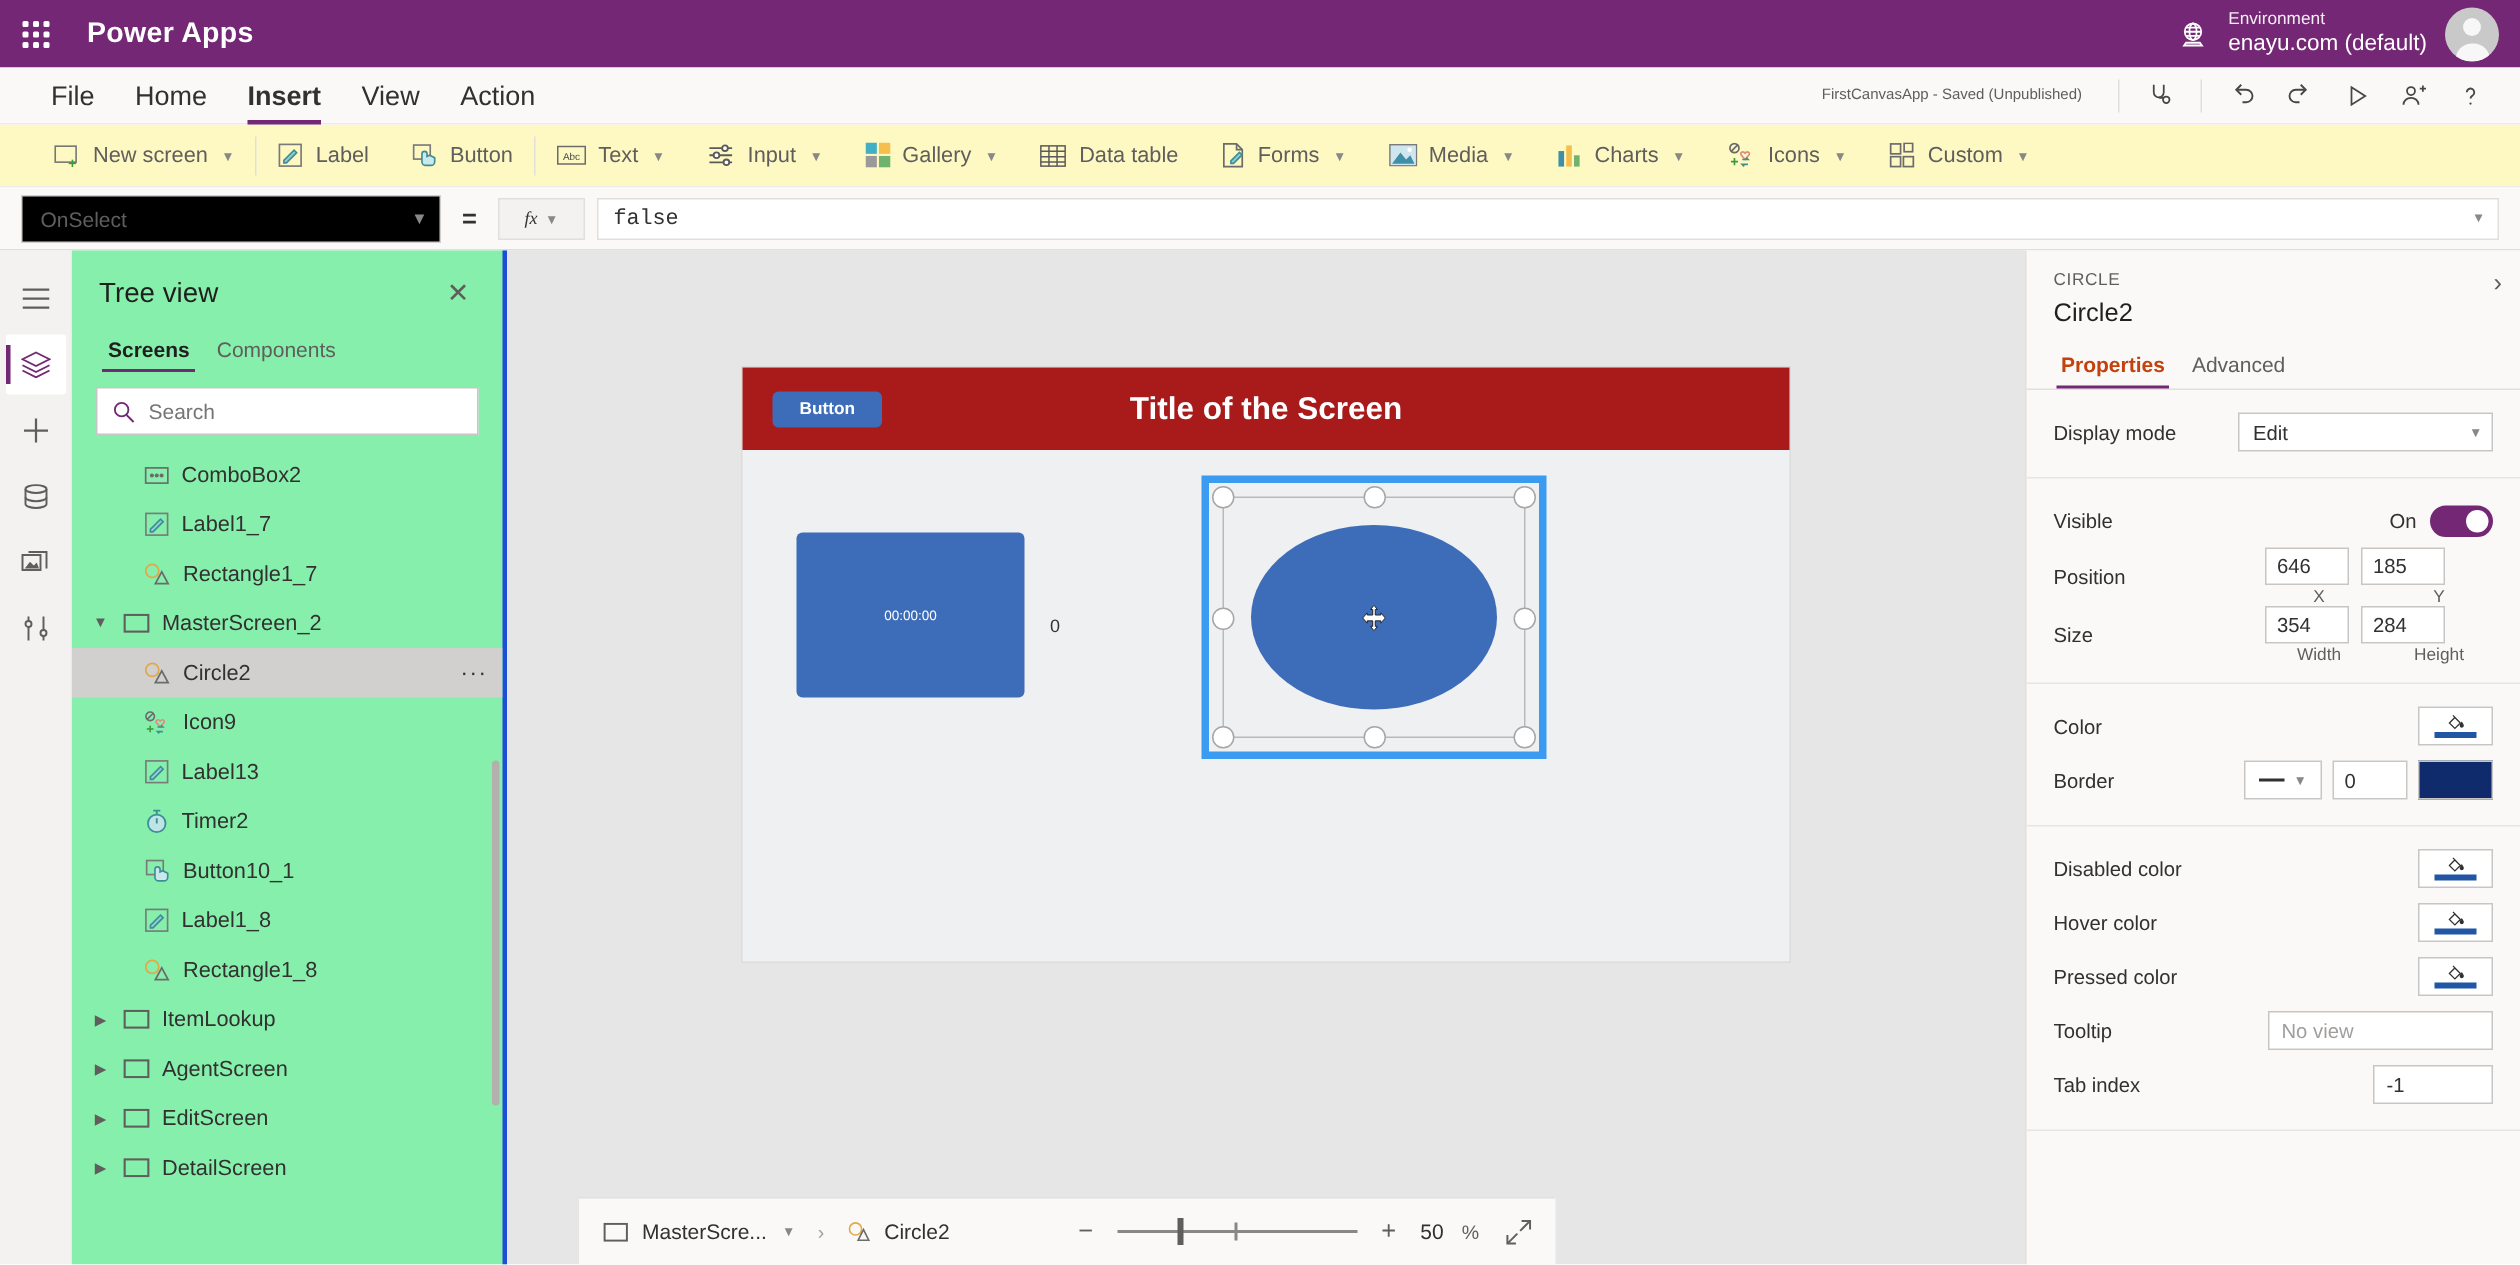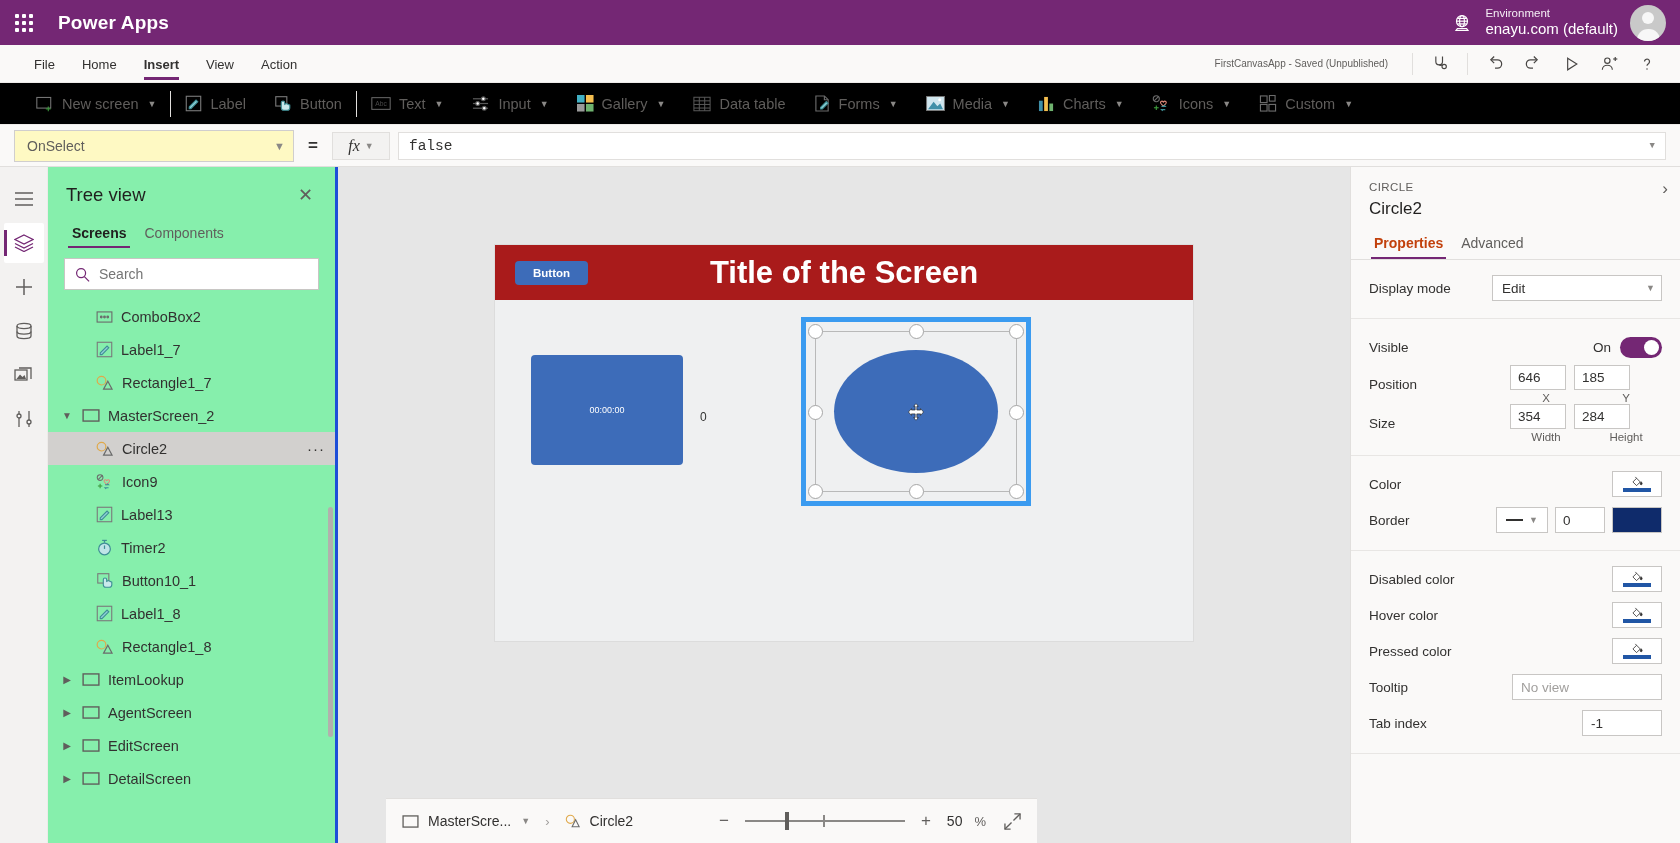--- a/index.html
+++ b/index.html
@@ -22,50 +22,50 @@
   .avatar { width:36px;height:36px;border-radius:50%;background:#c9c9c9; display:flex;
     align-items:flex-end; justify-content:center; overflow:hidden; cursor:pointer; }
   .avatar-inner { position:relative; width:36px;height:36px; display:flex; align-items:center; justify-content:center;}
   .avatar-inner .h { position:absolute; top:7px; width:12px;height:12px;border-radius:50%;background:#f7f7f7;}
   .avatar-inner .b { position:absolute; bottom:0; width:23px;height:12px;border-radius:11px 11px 0 0;background:#f7f7f7;}
 
   
   .menubar { height:38px; background:#faf9f8; display:flex; align-items:center;
     border-bottom:1px solid #edebe9; position:relative; }
   .menu-items { display:flex; align-items:center; padding-left:22px; gap:3px; }
-  .menu-item { font-size:13px; color:#323130; padding:9px 12px 8px; cursor:pointer;
+  .menu-item { font-size:18px; color:#323130; padding:9px 12px 8px; cursor:pointer;
     position:relative; }
   .menu-item.active { font-weight:bold; }
   .menu-item.active::after { content:""; position:absolute; left:12px; right:12px; bottom:0;
     height:2.5px; background:#742774; }
   .menu-right { margin-left:auto; display:flex; align-items:center; padding-right:16px; gap:4px; }
   .save-status { font-size:10px; color:#605e5c; padding-right:14px; }
   .vsep { width:1px; height:22px; background:#e1dfdd; margin:0 6px; }
   .ico-btn { width:34px;height:30px; display:flex;align-items:center;justify-content:center;
     cursor:pointer; color:#484644; }
 
   
-  .ribbon { height:42px; background:#000000; display:flex; align-items:center;
+  .ribbon { height:42px; background:#fef9c3; display:flex; align-items:center;
     border-bottom:1px solid #edebe9; padding-left:22px; }
   .rb { display:flex; align-items:center; gap:8px; padding:0 14px; height:42px; cursor:pointer;
     color:#605e5c; font-size:14.5px; white-space:nowrap; }
   .rb-sep { width:1px; height:26px; background:#e1dfdd; }
   .chev { font-size:9px; color:#8a8886; margin-left:1px; }
 
   
   .fxbar { height:42px; background:#faf9f8; display:flex; align-items:center;
     border-bottom:1px solid #e1dfdd; padding:0 14px; gap:8px; }
-  .prop-select { width:280px; height:32px; background:#fef9c3; border:1px solid #d0cece;
+  .prop-select { width:280px; height:32px; background:#000000; border:1px solid #d0cece;
     display:flex; align-items:center; padding:0 8px 0 12px; font-size:14px; color:#605e5c;
     cursor:pointer; }
   .prop-select .chev { margin-left:auto; font-size:11px; }
   .eq { font-size:17px; color:#323130; padding:0 6px; font-weight:bold;}
   .fx { width:58px;height:28px;background:#f3f2f1;border:1px solid #e1dfdd; display:flex;
     align-items:center; justify-content:center; gap:4px; cursor:pointer; }
-  .fx-i { font-style:italic; font-family:"Liberation Serif", serif; font-size:16px; color:#323130;}
+  .fx-i { font-style:italic; font-family:"Liberation Serif", serif; font-size:12px; color:#323130;}
   .fx-field { flex:1; height:28px; background:#fff; border:1px solid #e1dfdd; display:flex;
     align-items:center; padding:0 10px; font-family:"Liberation Mono", monospace; font-size:14.5px;
     color:#323130; }
   .fx-field .chev { margin-left:auto; }
 
   
   .main { display:flex; height:676px; }
 
   
   .rail { width:48px; background:#f3f2f1; border-right:1px solid #edebe9;
@@ -106,21 +106,21 @@
 
   
   .canvasarea { flex:1; background:#e6e6e6; position:relative; display:flex;
     align-items:flex-start; justify-content:center; padding-top:78px; }
   .app-screen { width:698px; height:396px; background:#eff0f1; box-shadow:0 0 0 1px #dcdcdc;
     position:relative; }
   .scr-header { height:55px; background:#a91b1b; display:flex; align-items:center;
     position:relative; }
   .scr-btn { position:absolute; left:20px; background:#3d6cb9; color:#fff; font-size:11.5px;
     font-weight:bold; padding:6px 18px; border-radius:4px; cursor:pointer; }
-  .scr-title { width:100%; text-align:center; color:#fff; font-size:31px; font-weight:bold; }
+  .scr-title { width:100%; text-align:center; color:#fff; font-size:21px; font-weight:bold; }
   .rect-ctl { position:absolute; left:36px; top:110px; width:152px; height:110px;
     background:#3d6cb9; border-radius:4px; display:flex; align-items:center; justify-content:center;}
   .rect-ctl span { color:#fff; font-size:9px; }
   .zero-lbl { position:absolute; left:205px; top:165px; font-size:12px; color:#333; }
   .sel-wrap { position:absolute; left:306px; top:72px; width:230px; height:189px;
     border:5px solid #3b9bf0; }
   .sel-inner { position:absolute; inset:9px; border:1px solid #b9b9b9; }
   .ellipse { position:absolute; left:18px; top:18px; right:18px; bottom:18px;
     background:#3d6cb9; border-radius:50%; }
   .handle { position:absolute; width:15px;height:15px;border-radius:50%;background:#fff;

